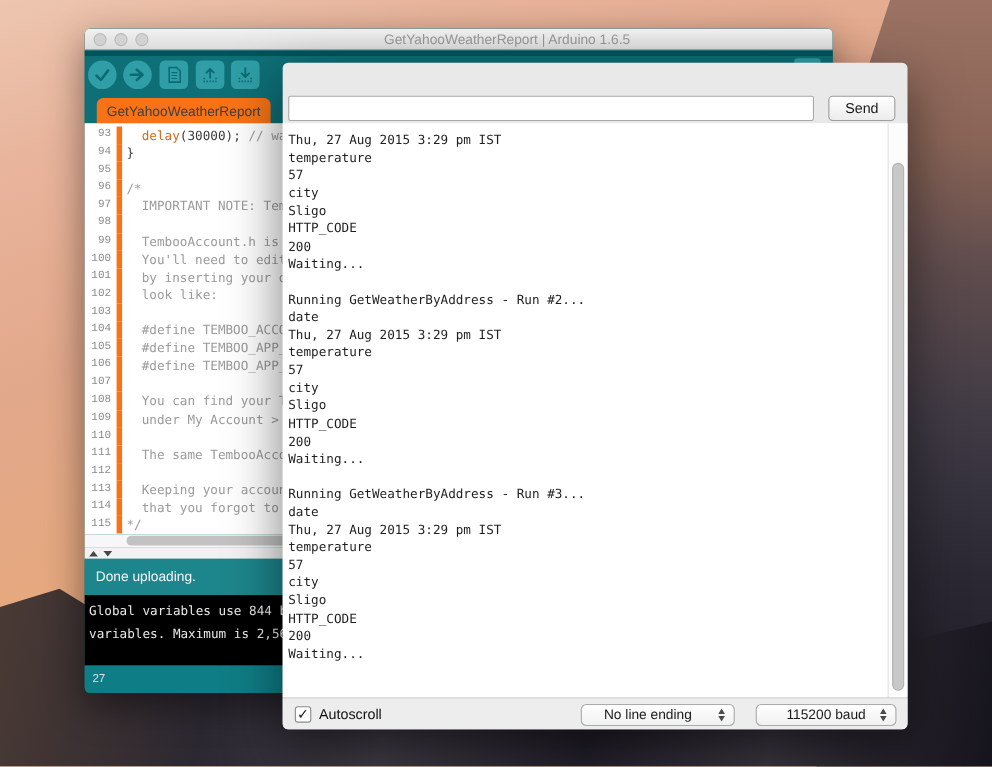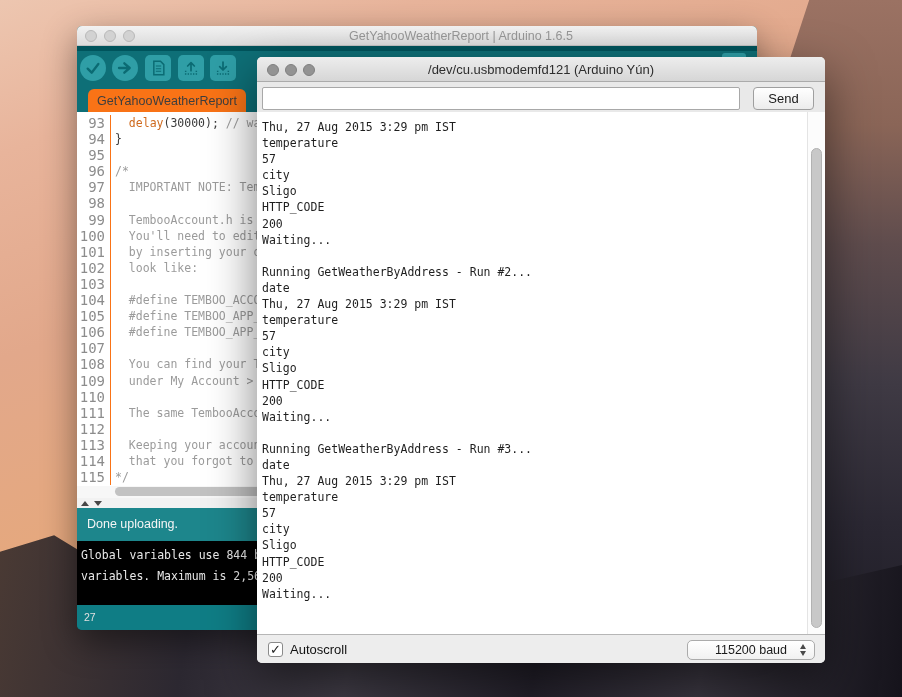--- a/index.html
+++ b/index.html
@@ -31,22 +31,22 @@
     display:flex; align-items:center; justify-content:center; }
   .tb-round { border-radius:50%; }
   .tb-square { border-radius:5px; }
   .serial-sliver { position:absolute; left:645px; top:2px; width:24px; height:8px;
     background:#2f9ea6; border-radius:3px 3px 0 0; }
   .ide-tabbar { position:absolute; left:0; top:60px; width:100%; height:26px; background:#0e6f77; }
   .ide-tab { position:absolute; left:11px; top:3px; width:158px; height:23px; background:#f97316;
     border-radius:6px 6px 0 0; text-align:center; line-height:24px; font-size:12.5px; color:#3e3e3e; }
   .ide-editor { position:absolute; left:0; top:86px; width:100%; height:374px; background:#ffffff; overflow:hidden; }
   .eline { display:flex; height:16.1px; font-family:"DejaVu Sans Mono", monospace; }
-  .lnum { width:34px; flex:0 0 34px; text-align:right; padding-right:5px; font-size:14px;
-    color:#8c8c8c; border-right:1px solid #f97316; line-height:16.1px; }
+  .lnum { width:34px; flex:0 0 34px; text-align:right; padding-right:5px; font-size:10px;
+    color:#8c8c8c; border-right:5px solid #f97316; line-height:16.1px;font-family:Liberation Mono, monospace; }
   .lcode { padding-left:4px; white-space:pre; font-size:11.5px; line-height:16.1px; }
   .tok-plain { color:#3a3a3a; }
   .tok-kw { color:#cf6a1e; }
   .tok-comment { color:#9b9b9b; }
   .ide-hscroll { position:absolute; left:0; top:460px; width:100%; height:12px; background:#f7f7f7; }
   .ide-hthumb { position:absolute; left:38px; top:1px; width:430px; height:9px; background:#c2c2c2; border-radius:5px; }
   .ide-divider { position:absolute; left:0; top:472px; width:100%; height:10px; background:#f2f2f2;
     display:flex; align-items:center; padding-left:4px; gap:5px; }
   .tri-up { width:0; height:0; border-left:4px solid transparent; border-right:4px solid transparent; border-bottom:5px solid #474747; }
   .tri-down { width:0; height:0; border-left:4px solid transparent; border-right:4px solid transparent; border-top:5px solid #474747; }
@@ -260,26 +260,20 @@
       <div id="console-lines">
           <div class="cline">Global variables use 844 b</div>
           <div class="cline">variables. Maximum is 2,56</div>
         </div>
     </div>
 
     <div class="ide-bottombar">27</div>
   </div>
 
   <div id="serial">
-    <div class="sm-titlebar">
-      <span class="tl tl-dark sm-tl" style="left:10px"></span>
-      <span class="tl tl-dark sm-tl" style="left:28px"></span>
-      <span class="tl tl-dark sm-tl" style="left:46px"></span>
-      <div class="sm-title">/dev/cu.usbmodemfd121 (Arduino Yún)</div>
-    </div>
 
     <input class="sm-input" type="text" value="" style="">
     <div class="sm-send">Send</div>
 
     <div class="sm-output">
       <div id="serial-lines">
           <div class="sline">Thu, 27 Aug 2015 3:29 pm IST</div>
           <div class="sline">temperature</div>
           <div class="sline">57</div>
           <div class="sline">city</div>
@@ -312,20 +306,27 @@
         </div>
     </div>
 
     <div class="sm-vtrack">
       <div class="sm-vthumb"></div>
     </div>
 
     <div class="sm-bottombar">
       <div class="sm-check">✓</div>
       <div class="sm-checklabel">Autoscroll</div>
+      <div class="dropdown" id="dd-ending">
+        <span>No line ending</span>
+        <span class="dd-arrows">
+          <span class="dd-up"></span>
+            <span class="dd-down"></span>
+        </span>
+      </div>
       <div class="dropdown" id="dd-baud">
         <span>115200 baud</span>
         <span class="dd-arrows">
           <span class="dd-up"></span>
             <span class="dd-down"></span>
         </span>
       </div>
     </div>
   </div>
 </div>

